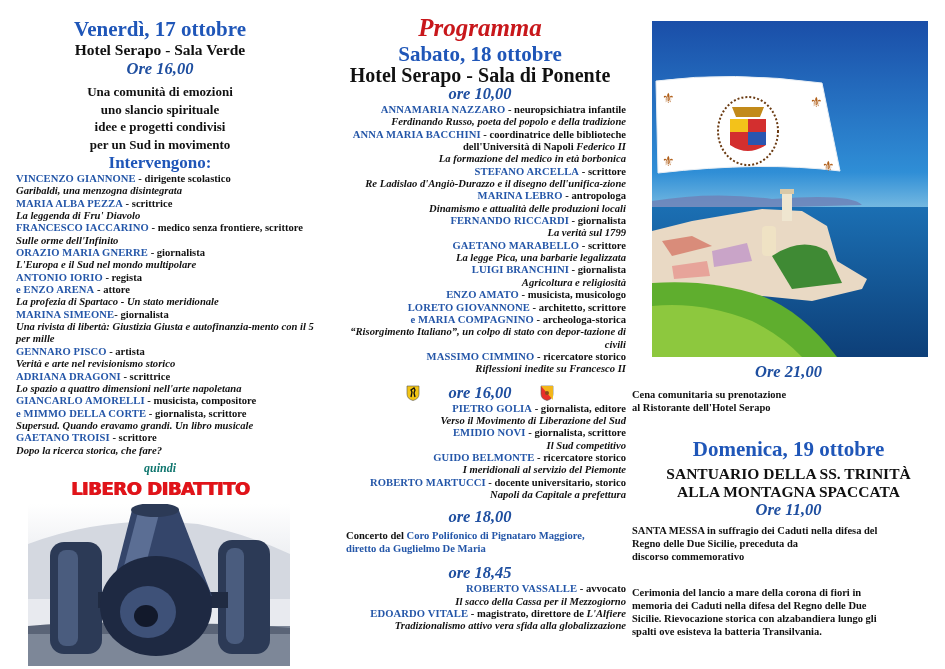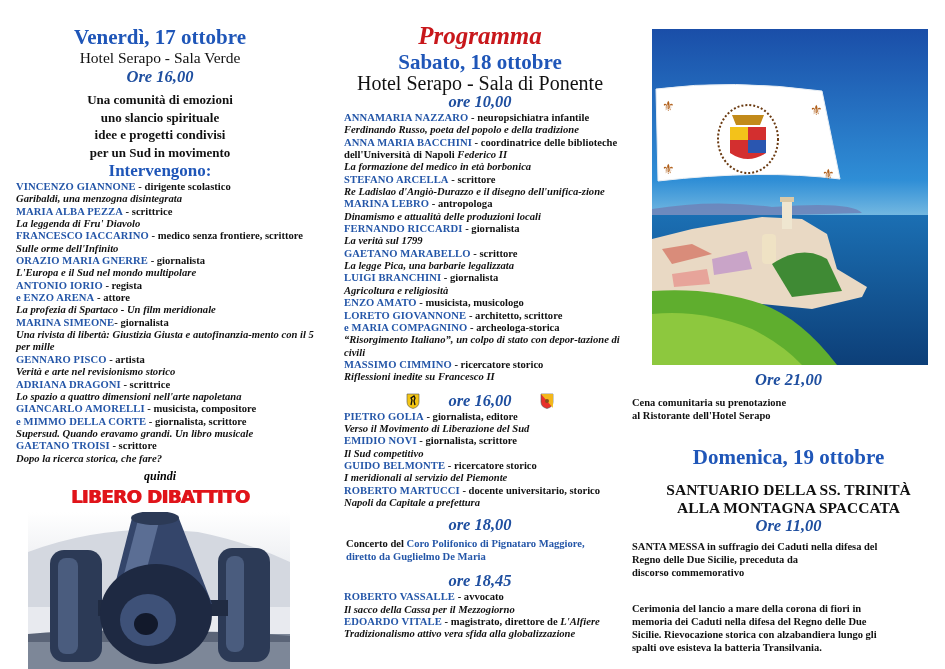--- a/index.html
+++ b/index.html
@@ -1,37 +1,37 @@
 <!DOCTYPE html>
 <html><head>
 <meta charset="utf-8">
 <style>
   * { box-sizing: border-box; margin: 0; padding: 0; }
   html, body { width: 945px; height: 669px; background: #ffffff; overflow: hidden; }
   body { position: relative; font-family: "Liberation Serif", "DejaVu Serif", serif; color: #111; }
 
-  .col { position: absolute; top: 16px; height: 564px; }
+  .col { position: absolute; top: 8px; height: 564px; }
   #col1 { left: 0; width: 320px; }
   #col2 { left: 330px; width: 300px; }
   #col3 { left: 632px; width: 313px; }
 
   .center { text-align: center; }
   .h-day { font-weight: bold; font-size: 21px; line-height: 24px; color: #1f56b8; }
-  .h-venue { font-weight: normal; font-size: 15.5px; line-height: 18px; }
+  .h-venue { font-weight: bold; font-size: 15.5px; line-height: 18px; }
   .h-time { font-weight: bold; font-style: italic; font-size: 16.5px; line-height: 20px; color: #1f4fa0; }
   .motto { font-weight: bold; font-size: 13px; line-height: 17.5px; margin-top: 4px; }
   .h-interv { font-weight: bold; font-size: 17px; line-height: 20px; color: #1f56b8; }
 
   .entries { padding-left: 16px; padding-right: 4px; font-size: 10.6px; line-height: 12.35px; }
-  #col2 .entries { padding-left: 14px; }
+  #col2 .entries { padding-left: 14px; text-align: right; }
   .e-name { color: #2456a8; font-weight: bold; letter-spacing: 0.1px; }
   .e-role { font-weight: bold; }
   .e-title { font-weight: bold; font-style: italic; }
 
-  .quindi { font-weight: bold; font-style: italic; font-size: 12px; color: #000000; text-align: center; margin-top: 4px; }
+  .quindi { font-weight: bold; font-style: italic; font-size: 12px; color: #0f766e; text-align: center; margin-top: 4px; }
   .libero { font-family: "DejaVu Sans", "Liberation Sans", sans-serif; font-weight: bold; font-size: 18px; color: #e0141a;
             text-align: center; letter-spacing: -0.5px; margin-top: 2px; text-shadow: 1px 0 0 #e0141a; }
   .cannon-wrap { position: absolute; left: 28px; top: 496px; width: 262px; height: 162px; }
 
   .prog-title { font-weight: bold; font-style: italic; font-size: 25px; line-height: 28px; color: #c8171b; margin-top: 6px; }
   .sub-time { display: flex; align-items: center; justify-content: center; gap: 28px; }
   .shield { width: 14px; height: 16px; }
 
   .concert { font-size: 10.6px; line-height: 12.5px; font-weight: bold; padding-left: 16px; }
   .concert .bl { color: #2456a8; }
@@ -68,21 +68,21 @@
         <div><span class="e-name">FRANCESCO IACCARINO</span><span class="e-role"> - medico senza frontiere, scrittore</span></div>
         <div class="e-title">Sulle orme dell'Infinito</div>
       </div>
       <div>
         <div><span class="e-name">ORAZIO MARIA GNERRE</span><span class="e-role"> - giornalista</span></div>
         <div class="e-title">L'Europa e il Sud nel mondo multipolare</div>
       </div>
       <div>
         <div><span class="e-name">ANTONIO IORIO</span><span class="e-role"> - regista</span></div>
         <div><span class="e-name">e ENZO ARENA</span><span class="e-role"> - attore</span></div>
-        <div class="e-title">La profezia di Spartaco - Un film meridionale</div>
+        <div class="e-title">La profezia di Spartaco - Un stato meridionale</div>
       </div>
       <div>
         <div><span class="e-name">MARINA SIMEONE</span><span class="e-role">- giornalista</span></div>
         <div class="e-title">Una rivista di libertà: Giustizia Giusta e autofinanzia-mento con il 5 per mille</div>
       </div>
       <div>
         <div><span class="e-name">GENNARO PISCO</span><span class="e-role"> - artista</span></div>
         <div class="e-title">Verità e arte nel revisionismo storico</div>
       </div>
       <div>
@@ -273,21 +273,21 @@
       <path d="M80 86 L112 86 L108 96 L84 96 Z" fill="#c28a1a"></path>
     </svg>
   </div>
 
   <div style="position:absolute; top:354px; left:0; width:313px;">
     <div class="center h-time">Ore 21,00</div>
     <div class="small-c" style="margin-top:6px">Cena comunitaria su prenotazione</div>
     <div class="small-c">al Ristorante dell'Hotel Serapo</div>
 
     <div class="center h-day" style="margin-top:23px">Domenica, 19 ottobre</div>
-    <div class="big-c" style="margin-top:12px">SANTUARIO DELLA SS. TRINITÀ</div>
+    <div class="big-c" style="margin-top:4px">SANTUARIO DELLA SS. TRINITÀ</div>
     <div class="big-c">ALLA MONTAGNA SPACCATA</div>
     <div class="center h-time" style="margin-top:-1px">Ore 11,00</div>
 
     <div class="small-c" style="margin-top:4px">
       <div>SANTA MESSA in suffragio dei Caduti nella difesa del</div>
       <div>Regno delle Due Sicilie, preceduta da</div>
       <div>discorso commemorativo</div>
     </div>
 
     <div class="small-c" style="margin-top:23px">

